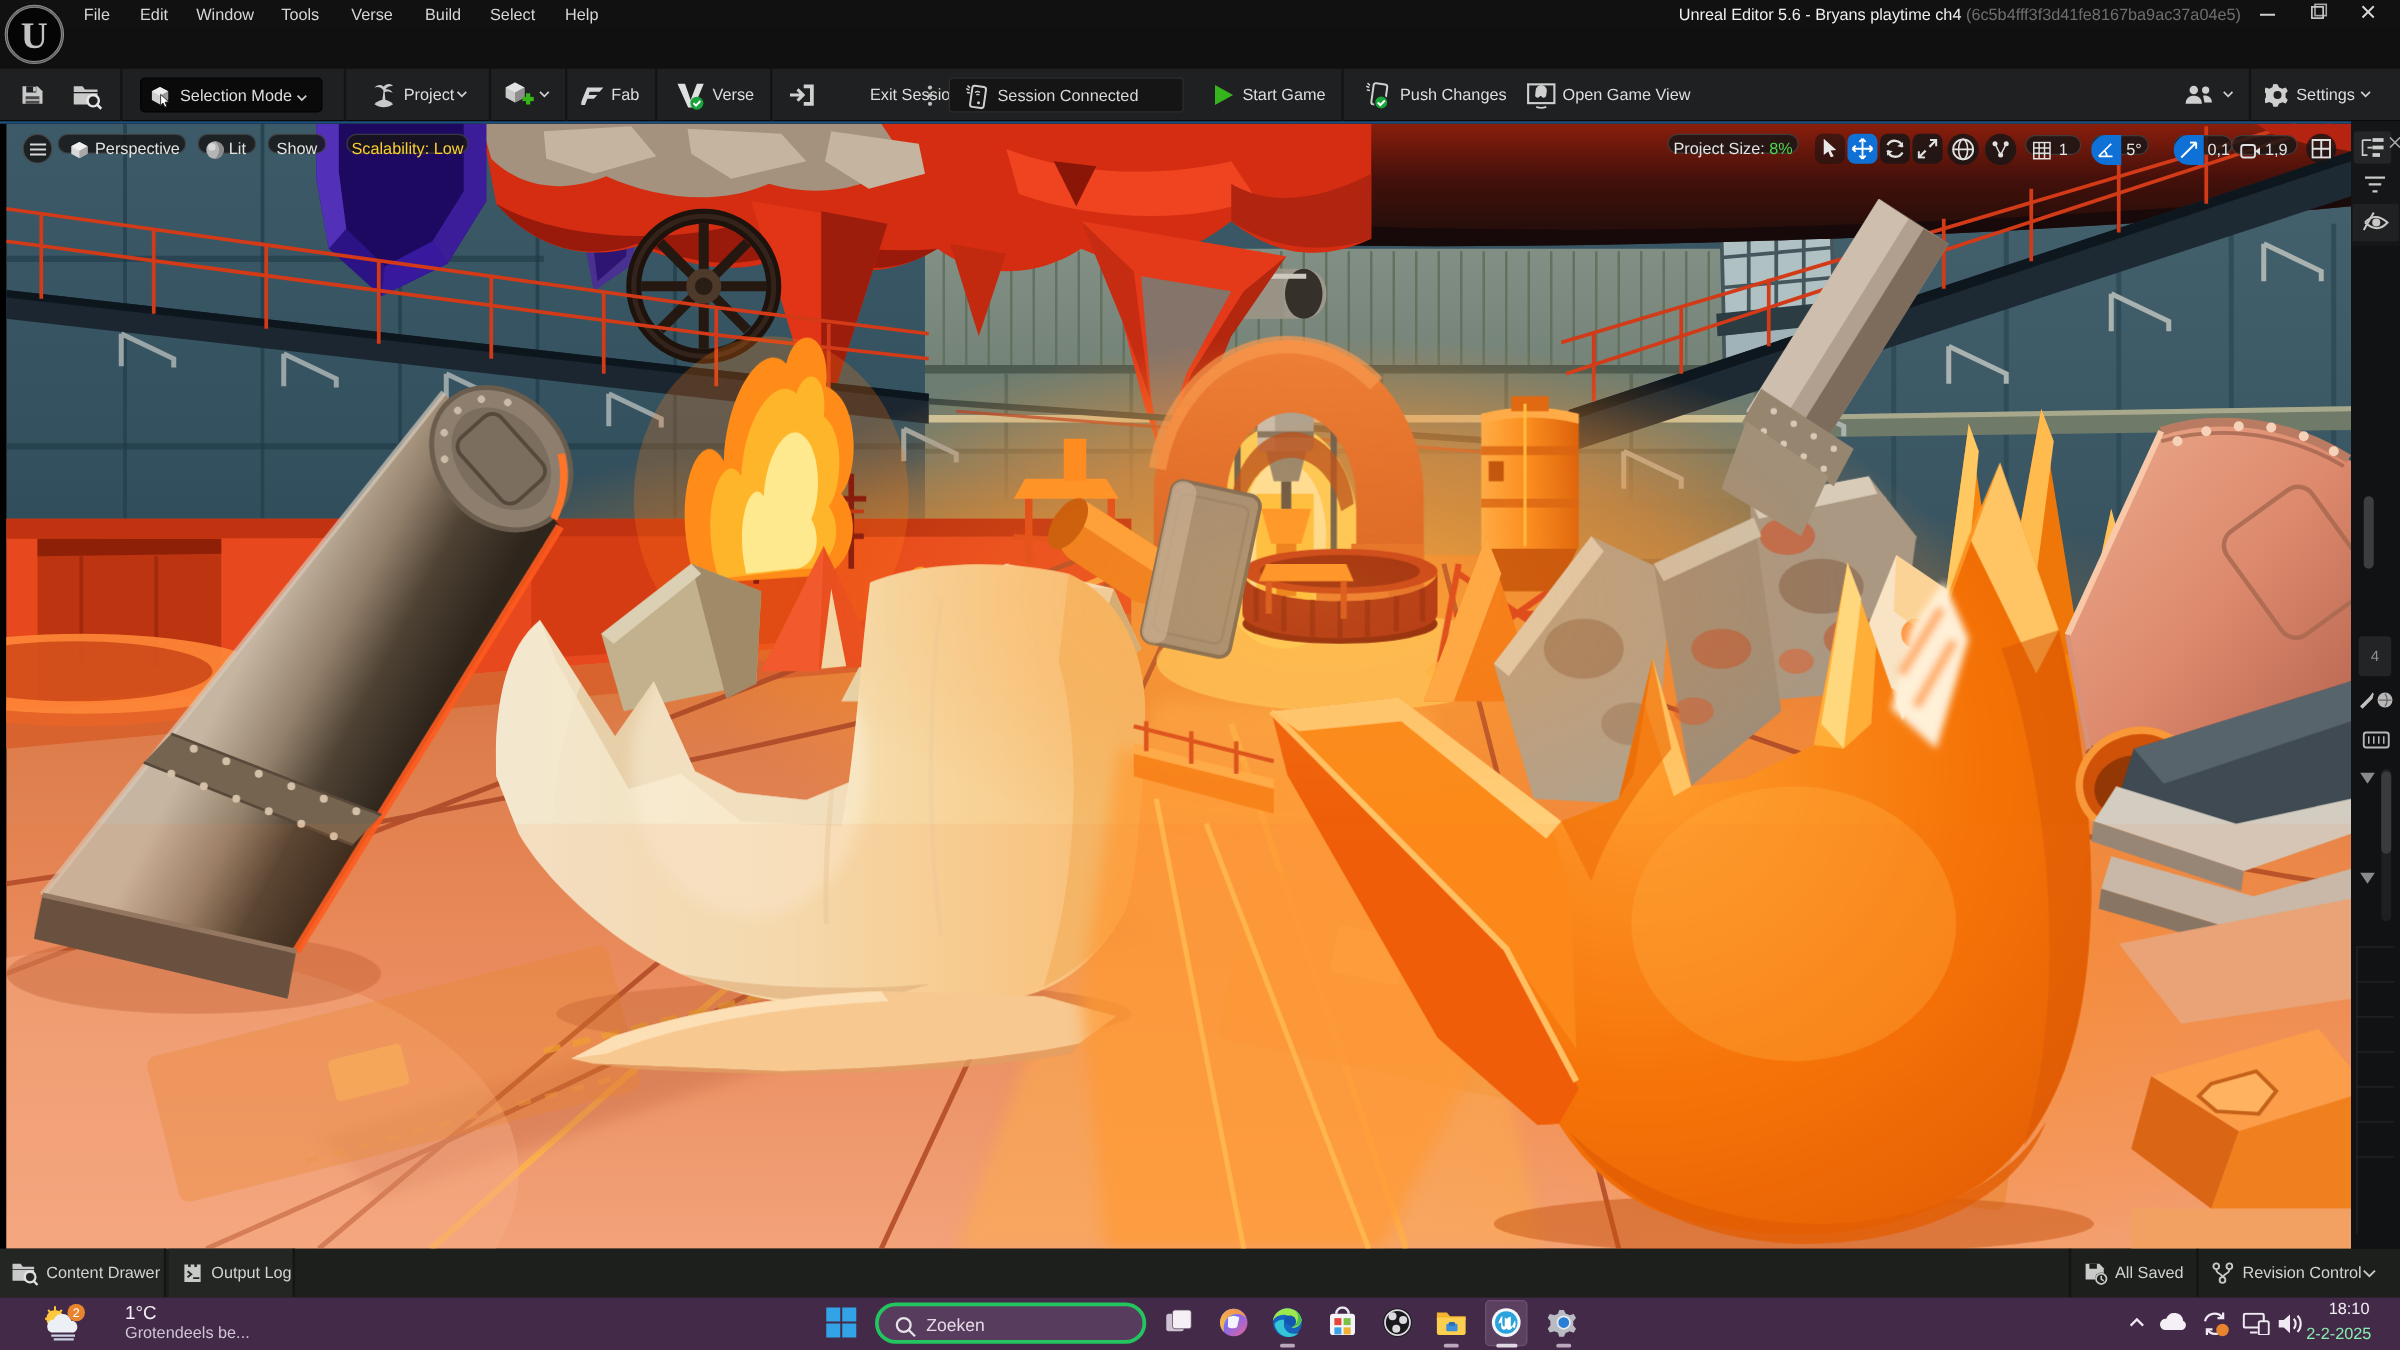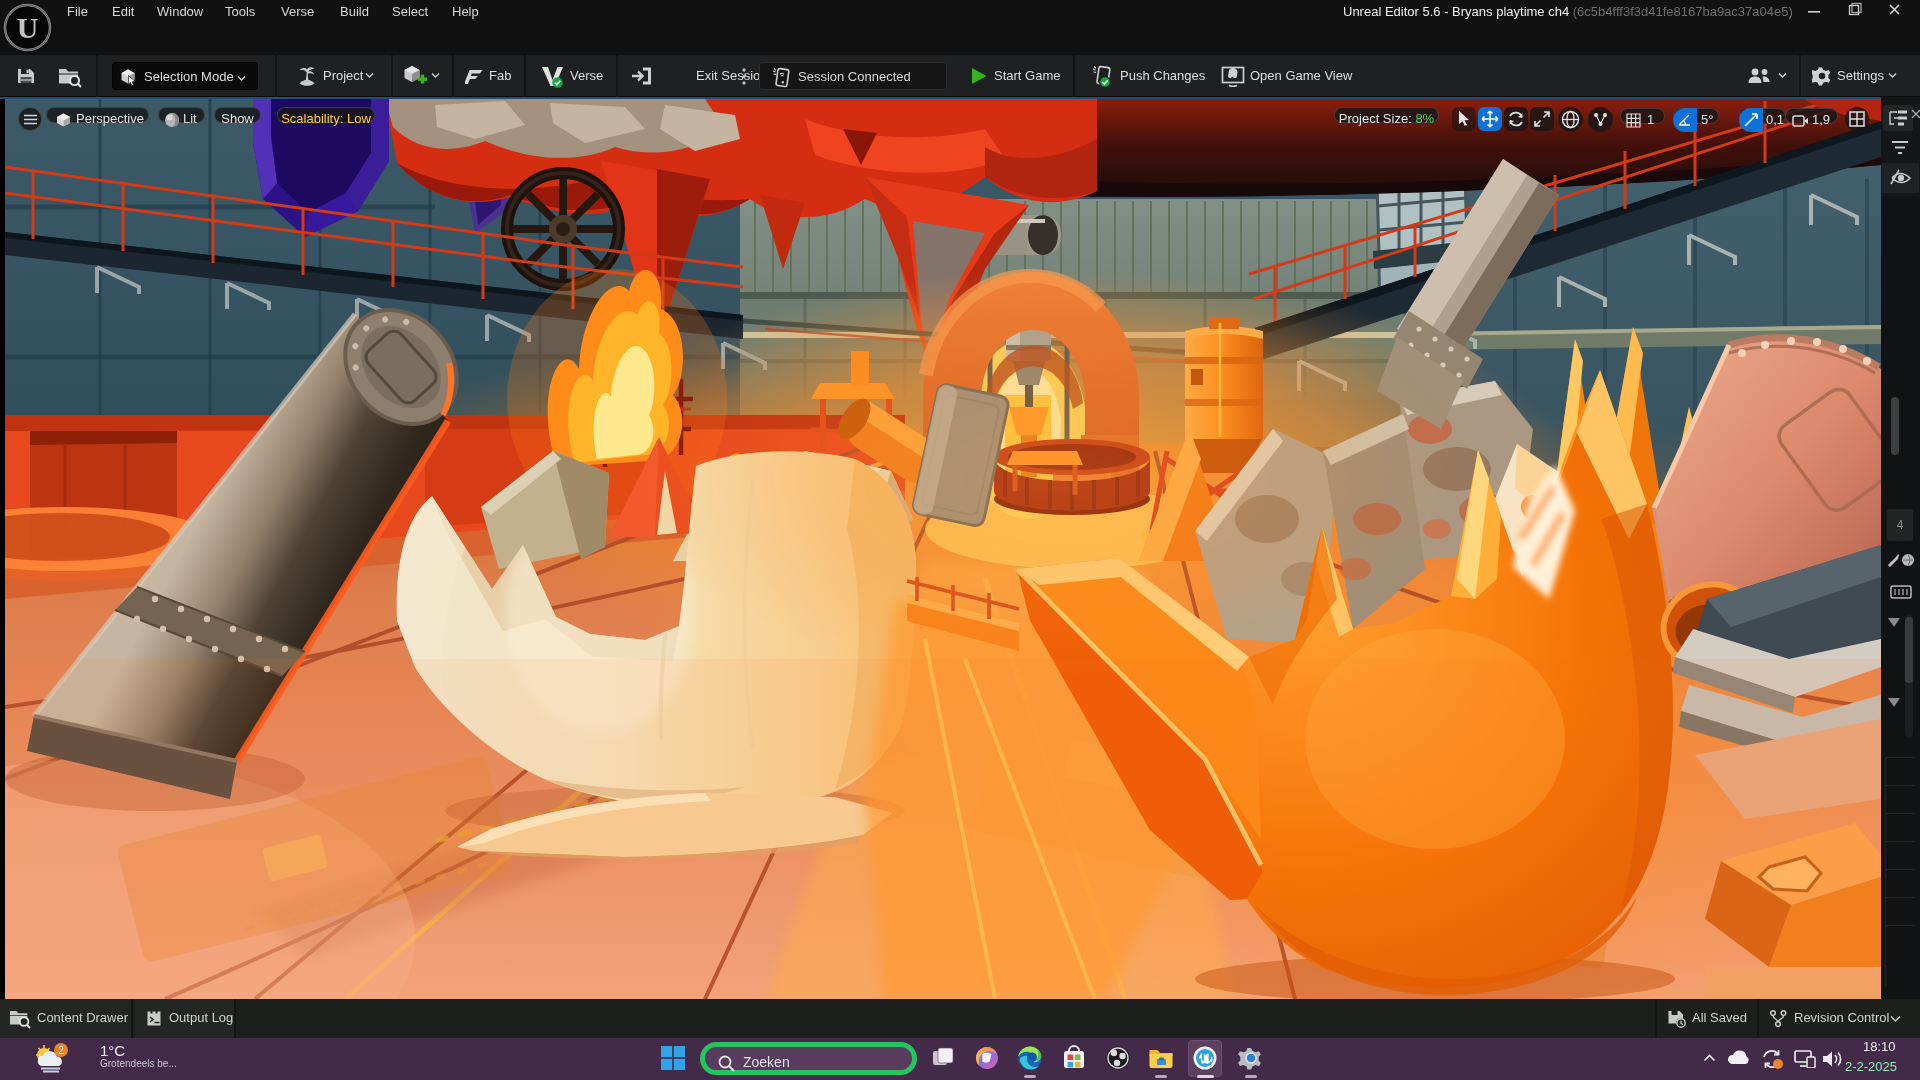--- a/index.html
+++ b/index.html
@@ -951,30 +951,30 @@
 
     <svg class="abs" style="left:34px;top:5px;" width="40" height="33" viewBox="0 0 40 33">
       <circle cx="10" cy="12" r="7" fill="#ffc93e"></circle>
       <path d="M10 2 v3 M2 12 h3 M4.5 5 l2 2 M15.5 5 l-2 2" stroke="#ffc93e" stroke-width="1.6"></path>
       <path d="M7 23 a5.5 5.5 0 0 1 2 -10.5 a7.5 7.5 0 0 1 14 1 a5 5 0 0 1 2 9.5 z" fill="#eceff4"></path>
       <path d="M7 25.5 h19 M9 28.5 h16" stroke="#c9d2e2" stroke-width="1.8"></path>
       <circle cx="27" cy="7" r="7" fill="#e8832e"></circle>
       <text x="27" y="10.5" font-size="10" fill="#fff" text-anchor="middle" font-family="Liberation Sans">2</text>
     </svg>
     <span class="txt" style="left:100px;top:1042px;font-size:15px;color:#f2eef4;position:fixed;">1°C</span>
-    <span class="txt" style="left:100px;top:1058px;font-size:10px;color:#cfc4d4;position:fixed;">Grotendeels be...</span>
+    <span class="txt" style="left:100px;top:1058px;font-size:13px;color:#cfc4d4;position:fixed;">Grotendeels be...</span>
 
     <svg class="tbico" style="left:660px;" viewBox="0 0 26 26">
       <rect x="1" y="1" width="11.2" height="11.2" fill="#33a3e8"></rect>
       <rect x="13.8" y="1" width="11.2" height="11.2" fill="#33a3e8"></rect>
       <rect x="1" y="13.8" width="11.2" height="11.2" fill="#33a3e8"></rect>
       <rect x="13.8" y="13.8" width="11.2" height="11.2" fill="#33a3e8"></rect>
     </svg>
 
-    <div class="abs" style="left:700px;top:4px;width:217px;height:33px;background:#583c5e;border:5px solid #22c55e;border-radius:17px;">
+    <div class="abs" style="left:700px;top:4px;width:217px;height:33px;background:#583c5e;border:3px solid #22c55e;border-radius:17px;">
       <svg class="abs" style="left:13px;top:8px;" width="17" height="17" viewBox="0 0 17 17">
           <circle cx="7" cy="7" r="5.5" fill="none" stroke="#e8e2ea" stroke-width="1.8"></circle>
           <path d="M11 11 L16 16" stroke="#e8e2ea" stroke-width="1.8"></path>
         </svg>
       <span class="abs" style="left:38px;top:7px;font-size:14px;color:#e4dce6;">Zoeken</span>
     </div>
 
     <svg class="tbico" style="left:930px;" viewBox="0 0 26 26">
       <rect x="3" y="6" width="14" height="14" rx="2" fill="#cdc3d2"></rect>
       <rect x="8" y="3" width="15" height="15" rx="2" fill="#f4f0f6" stroke="#584059" stroke-width="0.6"></rect>

